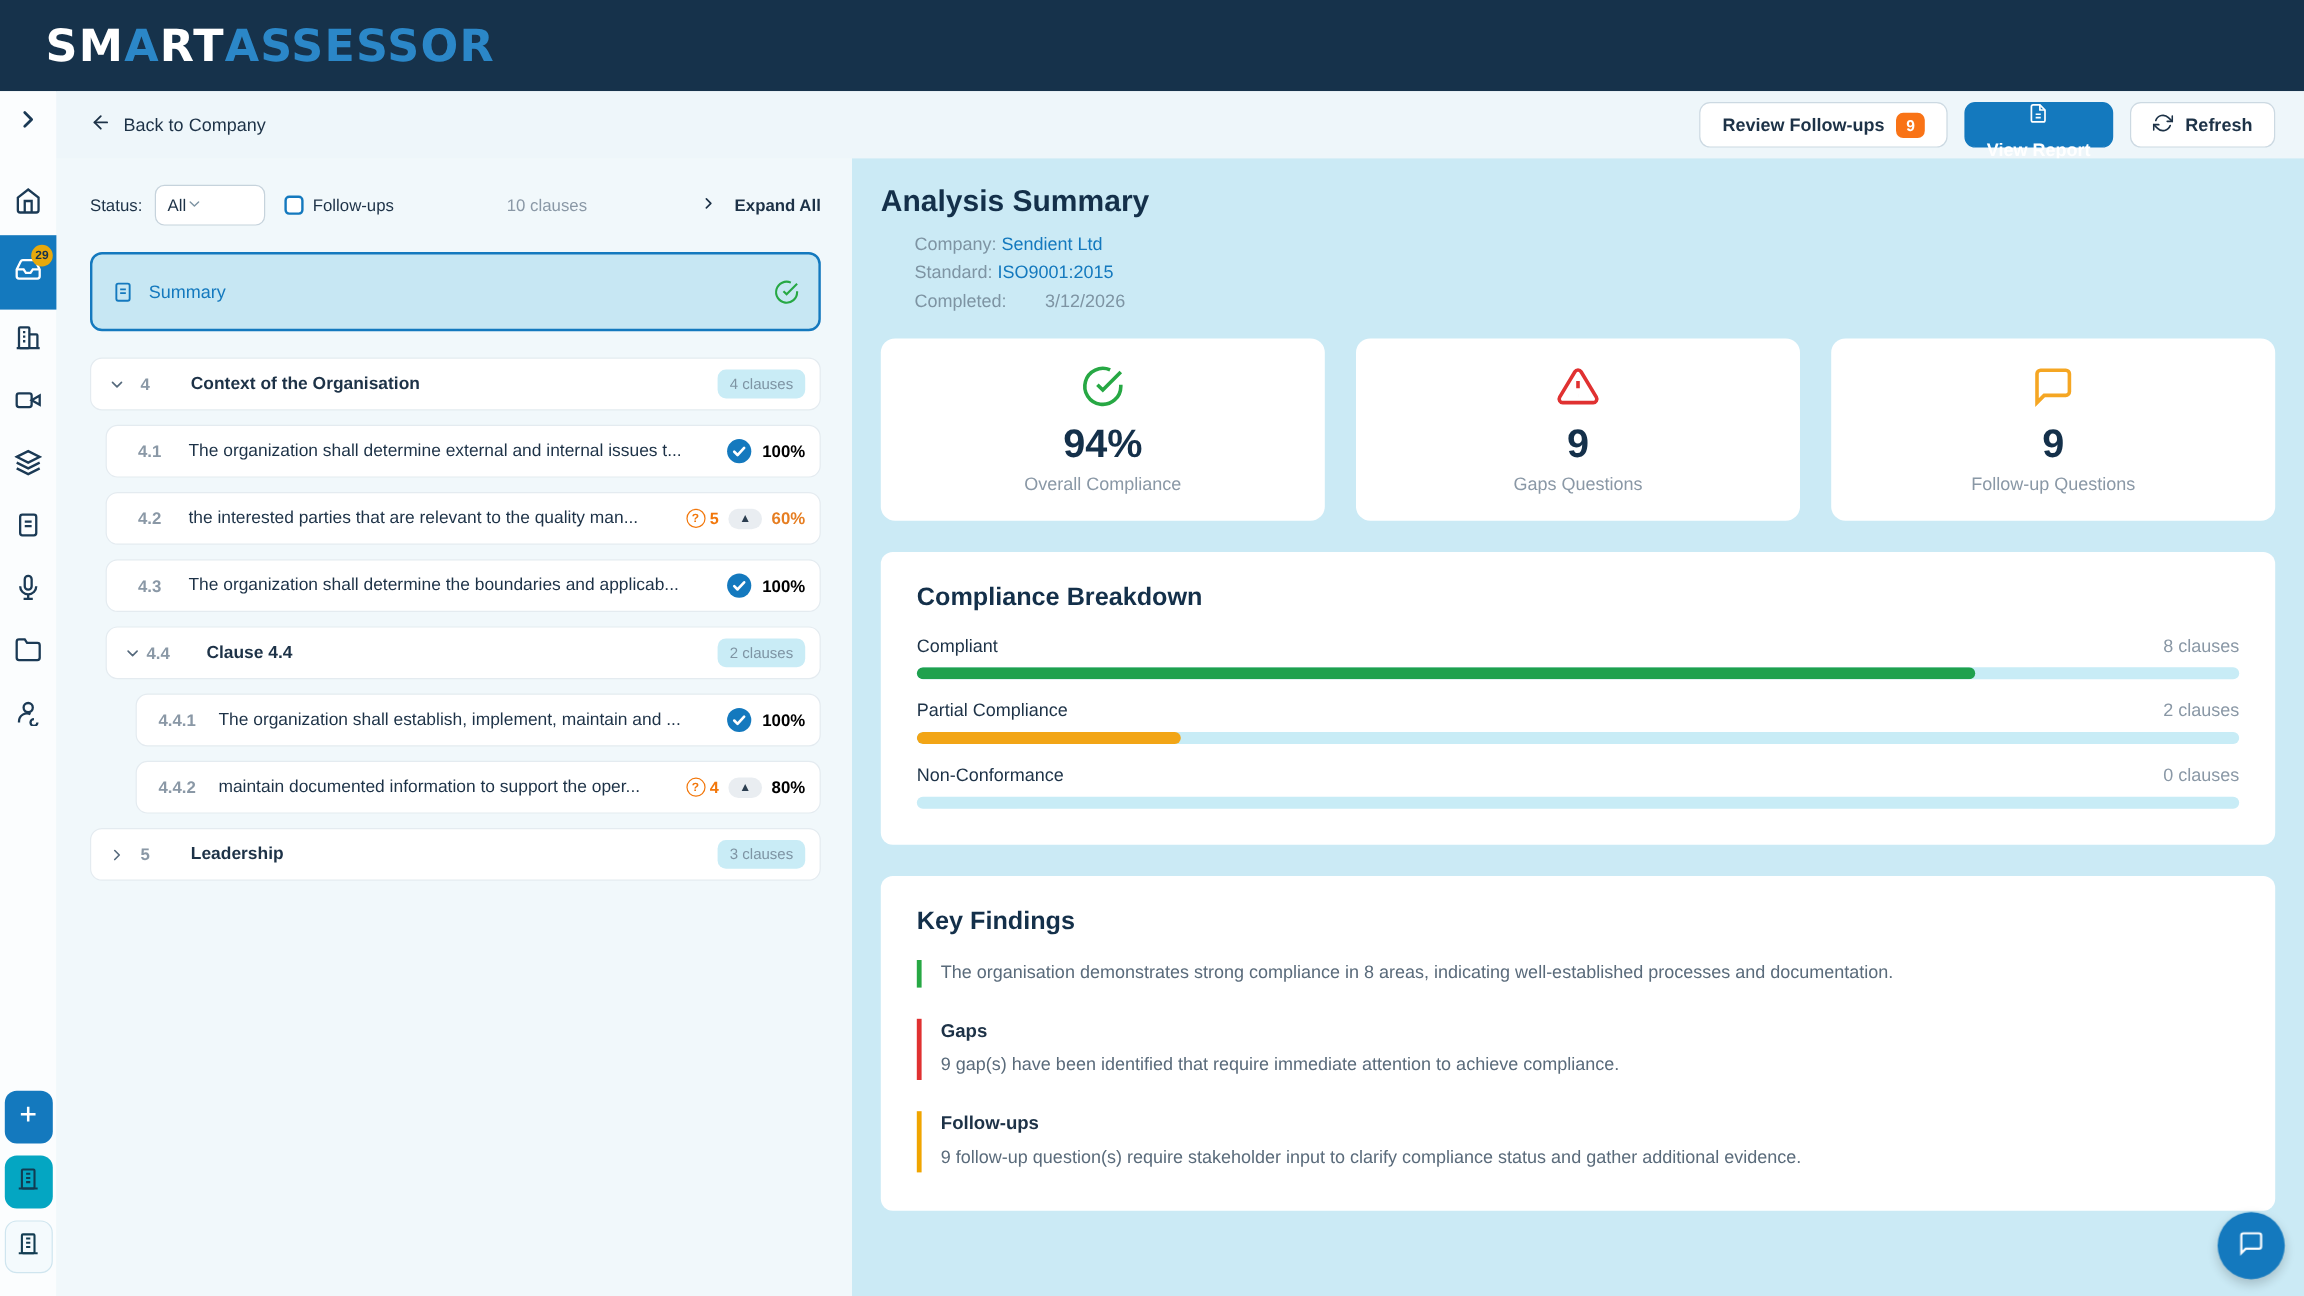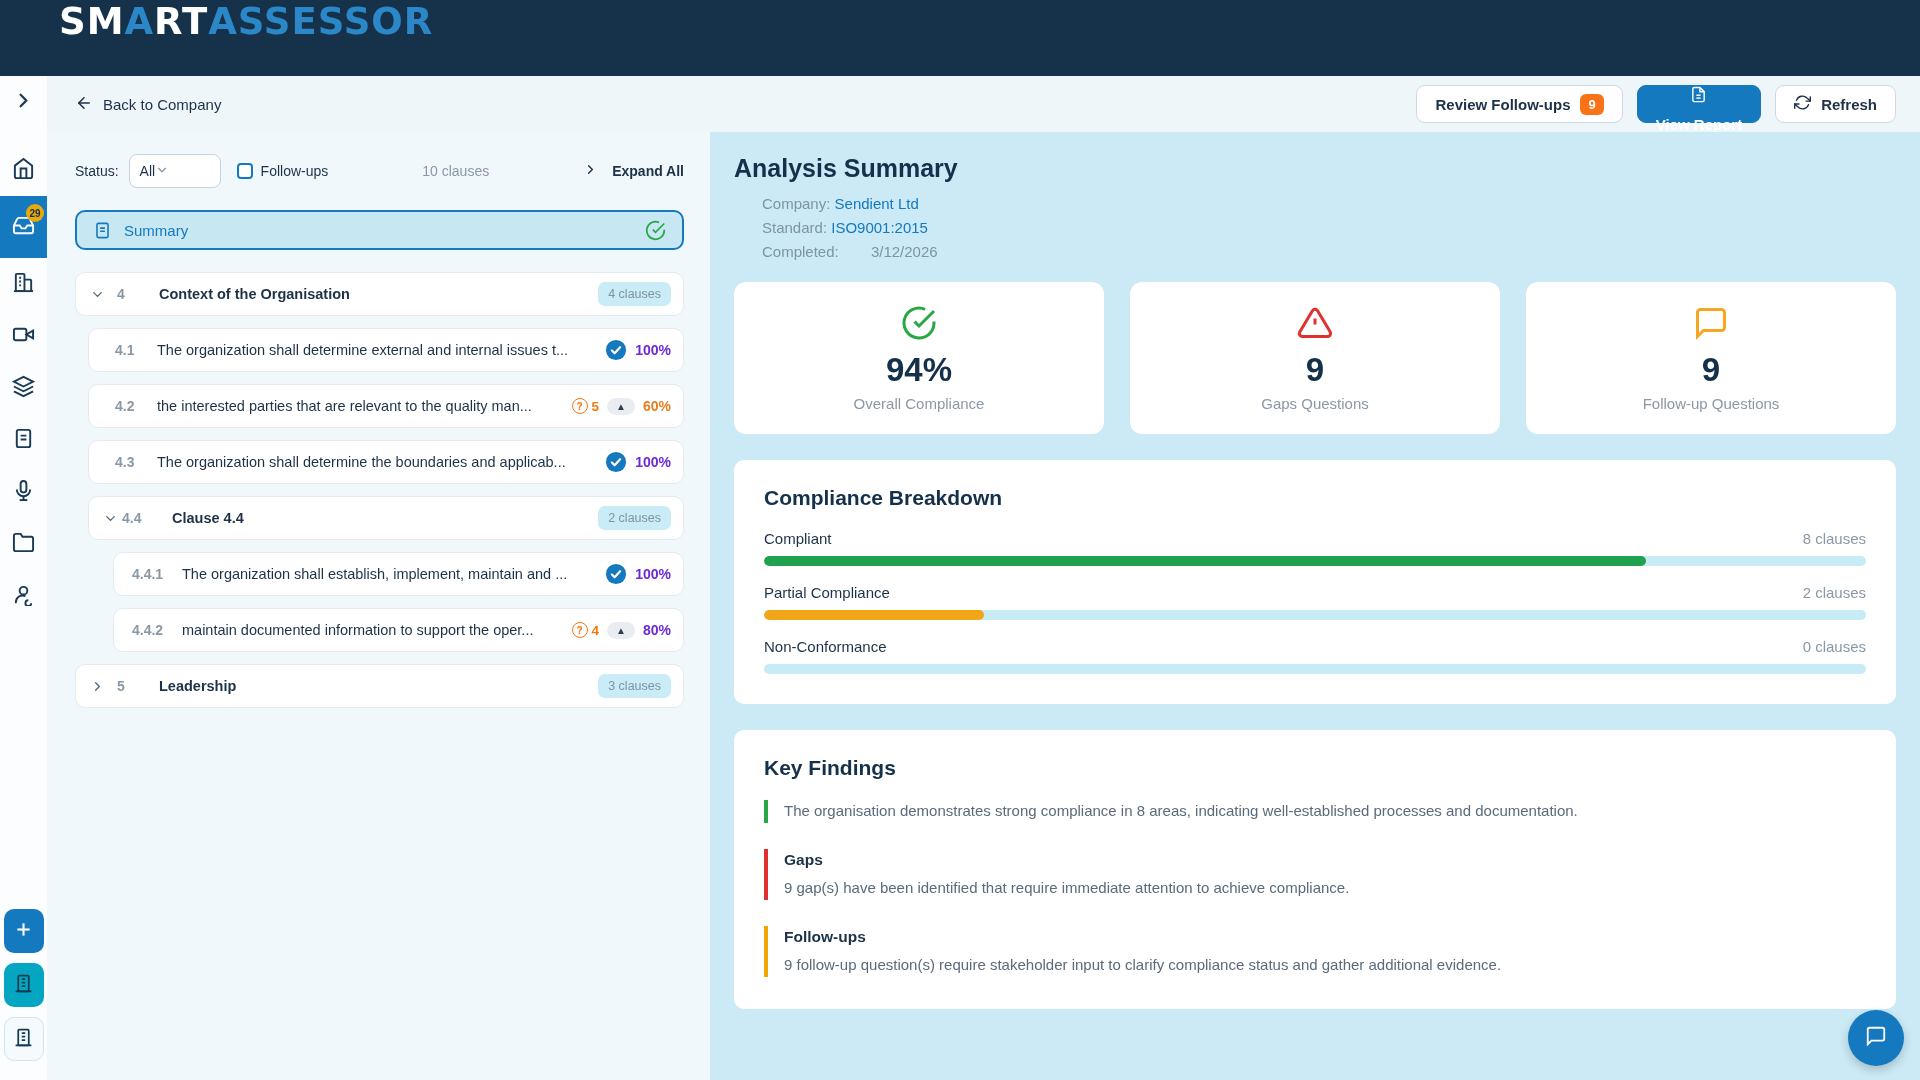--- a/index.html
+++ b/index.html
@@ -1,19 +1,19 @@
 <!DOCTYPE html>
 <html><head>
 <meta charset="utf-8">
 <style>
   * { margin:0; padding:0; box-sizing:border-box; }
   html,body { width:1920px; height:1080px; overflow:hidden; font-family:"Liberation Sans", sans-serif; background:#f1f8fb; }
 
   
-  .topbar { height:76px; background:#16324b; display:flex; align-items:flex-start; padding-left:59px; }
+  .topbar { height:76px; background:#16324b; display:flex; align-items:center; padding-left:38px; }
   .logo { font-family:"DejaVu Sans", sans-serif; font-weight:bold; font-size:37px; letter-spacing:1px; display:flex; }
   .logo .w { color:#ffffff; }
   .logo .b { color:#2b87c8; }
 
   
   .body-row { display:flex; height:1004px; }
   .rail { width:47px; background:#fbfdfe; display:flex; flex-direction:column; align-items:center; flex-shrink:0; }
   .rail-top { height:56px; display:flex; align-items:center; justify-content:center; width:100%; }
   .rail-icon { width:47px; height:52px; display:flex; align-items:center; justify-content:center; color:#1b3a55; position:relative; cursor:pointer; }
   .rail-icon svg { width:23px; height:23px; }
@@ -49,39 +49,39 @@
   .filter-label { font-size:14px; color:#1d3247; margin-right:10px; }
   .select { width:92px; height:34px; border:1px solid #c6d3dc; background:#fff; border-radius:8px; display:flex; align-items:center; padding:0 10px; font-size:14px; color:#1d3247; cursor:pointer; }
   .select svg { width:14px; height:14px; margin-left:auto; color:#7e94a3; }
   .chk-wrap { display:flex; align-items:center; gap:8px; margin-left:16px; font-size:14px; color:#1d3247; cursor:pointer; }
   .chk { width:16px; height:16px; border:2px solid #1479be; border-radius:4px; background:#fff; }
   .clause-count { font-size:14px; color:#8a98a6; margin-left:auto; margin-right:auto; }
   .expand-all { display:flex; align-items:center; gap:14px; font-size:14px; font-weight:bold; color:#1d3247; cursor:pointer; }
   .expand-all svg { width:15px; height:15px; color:#1d3247; }
 
   
-  .summary-row { height:40px; background:#c7e7f3; border:2px solid #1479be; border-radius:10px; display:flex; align-items:center; padding:0 16px; margin-bottom:22px; cursor:pointer; }
+  .summary-row { height:66px; background:#c7e7f3; border:2px solid #1479be; border-radius:10px; display:flex; align-items:center; padding:0 16px; margin-bottom:22px; cursor:pointer; }
   .summary-row .doc { color:#1479be; width:19px; height:19px; }
   .summary-label { color:#1479be; font-size:15px; margin-left:12px; }
   .summary-check { margin-left:auto; color:#27a844; width:21px; height:21px; }
 
   
   .trow { background:#ffffff; border:1px solid #e4ebf0; border-radius:10px; height:44px; display:flex; align-items:center; padding:0 12px 0 14px; margin-bottom:12px; cursor:pointer; }
   .trow.lvl2 { margin-left:13px; }
   .trow.lvl3 { margin-left:38px; }
   .trow .chev { width:15px; height:15px; color:#55697c; flex-shrink:0; }
   .tnum { color:#8a98a6; font-size:14px; font-weight:bold; margin:0 0 0 12px; flex-shrink:0; width:42px; }
   .trow.sub .tnum { width:50px; margin-left:4px; }
   .ttitle { color:#1d3247; font-size:14.5px; font-weight:bold; }
   .ttext { color:#1d3247; font-size:14.5px; white-space:nowrap; overflow:hidden; flex:1; }
   .tbadge { margin-left:auto; background:#c9ecf6; color:#7e94a3; font-size:12.5px; border-radius:7px; padding:5px 10px; flex-shrink:0; }
   .tright { margin-left:auto; display:flex; align-items:center; gap:8px; flex-shrink:0; padding-left:8px; }
   .check-chip { width:22px; height:22px; }
   .score { font-size:14px; font-weight:bold; }
-  .score.green { color:#6d28d9; }
+  .score.green { color:#000000; }
   .score.orange { color:#e67e22; }
   .q-group { display:flex; align-items:center; gap:4px; color:#f2770b; font-size:13.5px; font-weight:bold; }
   .q-circle { width:16px; height:16px; border:1.6px solid #f2770b; border-radius:50%; display:flex; align-items:center; justify-content:center; font-size:10px; font-weight:bold; }
   .warn-chip { background:#e9edf1; border-radius:10px; padding:3px 9px; font-size:10px; color:#2c3e50; }
 
   
   .an-title { font-size:25px; font-weight:bold; color:#14304a; margin-bottom:12px; }
   .meta-line { font-size:15px; color:#7e94a3; margin-bottom:7px; }
   .meta-line .link { color:#1479be; }
   .meta-line .plain { color:#7e94a3;margin-left:28px; }

